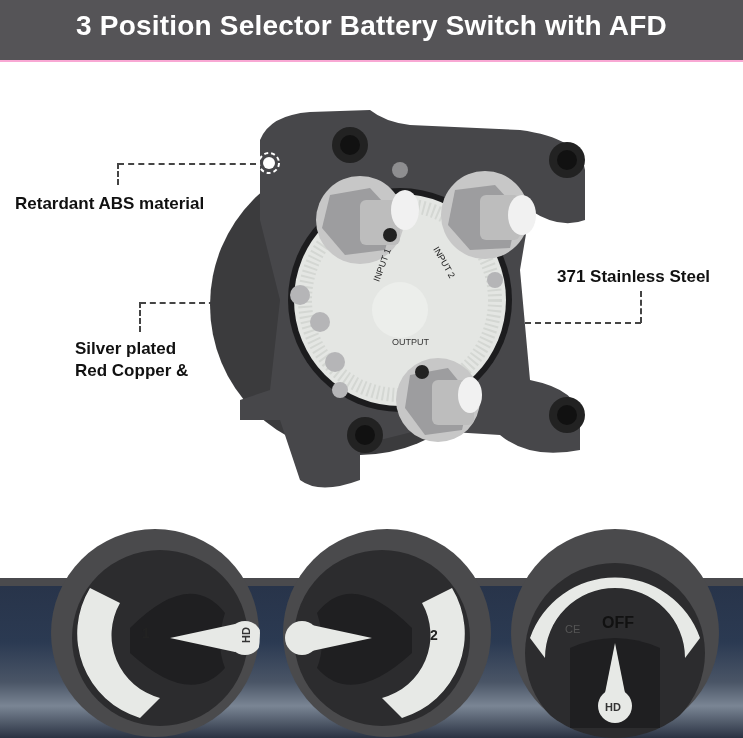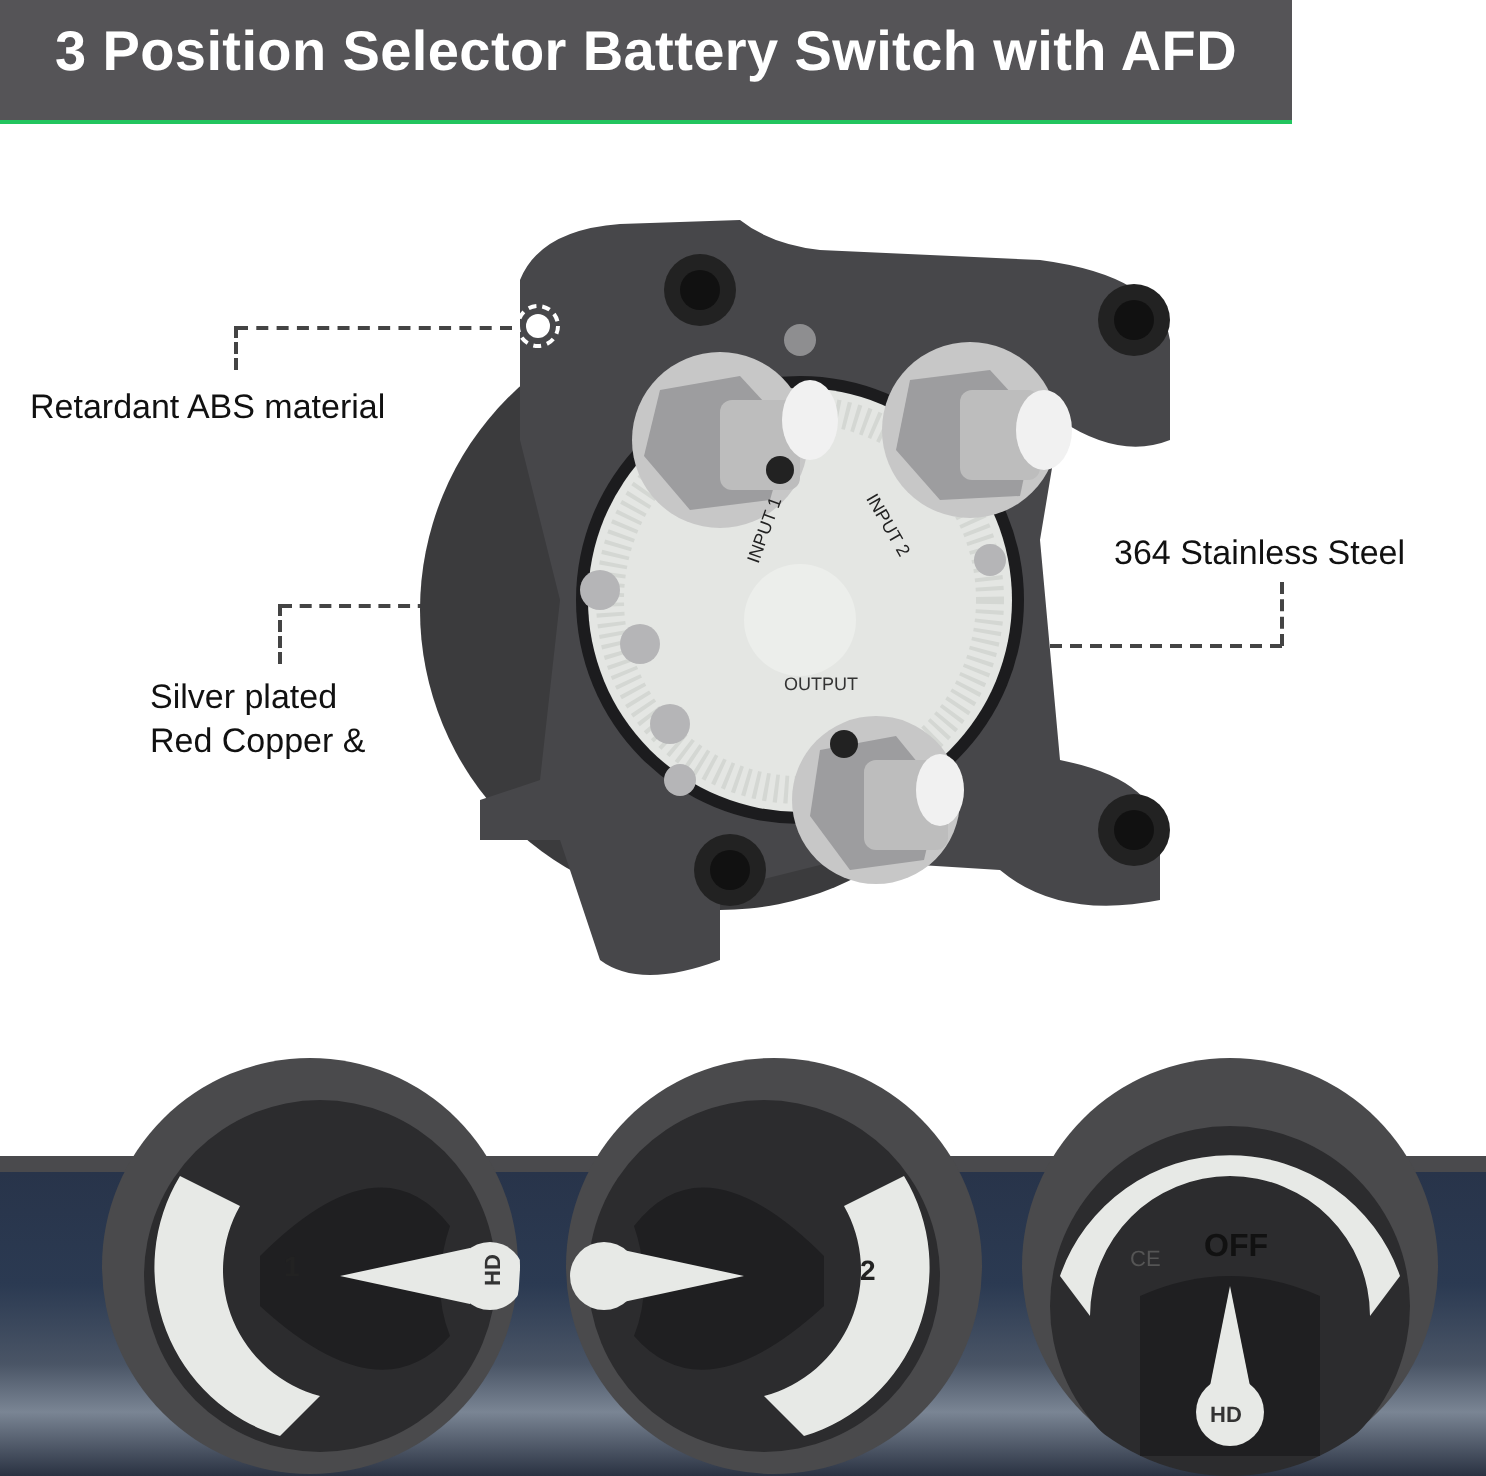--- a/index.html
+++ b/index.html
@@ -1,19 +1,19 @@
 <!DOCTYPE html>
 <html><head>
 <meta charset="utf-8">
 <style>
   html, body { margin:0; padding:0; }
   body { width:743px; height:738px; position:relative; overflow:hidden; background:#ffffff; font-family:"Liberation Sans", sans-serif; }
-  .header { position:absolute; left:0; top:0; width:646px; height:62px; background:#555457; border-bottom:2px solid #22c55e; box-sizing:border-box; }
+  .header { position:absolute; left:0; top:0; width:743px; height:62px; background:#555457; border-bottom:2px solid #f9a8d4; box-sizing:border-box; }
   .header h1 { margin:0; position:absolute; left:0; right:0; top:10px; text-align:center; color:#ffffff; font-size:28px; font-weight:bold; letter-spacing:0.2px; }
-  .callout { position:absolute; color:#111; font-weight:normal; font-size:17px; line-height:22px; }
+  .callout { position:absolute; color:#111; font-weight:bold; font-size:17px; line-height:22px; }
   .dash { position:absolute; border-color:#444; border-style:dashed; border-width:0; }
   .h { border-top-width:2px; height:0; }
   .v { border-left-width:2px; width:0; }
   .product { position:absolute; left:200px; top:100px; width:400px; height:400px; }
   .strip { position:absolute; left:0; top:578px; width:743px; height:160px;
     background: linear-gradient(180deg,#3c3d40 0px,#3c3d40 7px,#28344a 8px,#2b3a52 40%,#4a5566 65%,#7a8594 80%,#2a3242 100%); }
   .strip::after { content:""; position:absolute; left:0; top:0; right:0; height:8px; background:#4a4a4d; }
   .lens { position:absolute; width:210px; height:210px; border-radius:50%; }
 </style>
 </head>
@@ -28,21 +28,21 @@
 <div class="callout" style="left:15px; top:193px;">Retardant ABS material</div>
 
 <div class="dash h" style="left:140px; top:302px; width:252px;"></div>
 <div class="dash v" style="left:139px; top:302px; height:30px;"></div>
 <div class="dash v" style="left:391px; top:240px; height:62px;"></div>
 <div class="callout" style="left:75px; top:338px;">
   <div>Silver plated</div>
   <div>Red Copper &amp;</div>
 </div>
 
-<div class="callout" style="left:557px; top:266px;">364 Stainless Steel</div>
+<div class="callout" style="left:557px; top:266px;">371 Stainless Steel</div>
 <div class="dash v" style="left:640px; top:291px; height:32px;"></div>
 <div class="dash h" style="left:425px; top:322px; width:216px;"></div>
 <div class="dash v" style="left:424px; top:322px; height:42px;"></div>
 
 <svg class="product" viewBox="0 0 400 400">
 
   <circle cx="160" cy="205" r="150" fill="#3b3b3d"></circle>
 
   <path d="M60 40 Q70 15 110 12 L170 10 Q185 22 210 25 L320 30 Q380 38 385 70 L385 120 Q360 130 330 110 L320 170 L330 280 Q380 290 380 320 L380 350 Q330 360 300 335 L220 330 L160 345 L160 380 Q120 395 100 380 L80 320 L40 320 L40 300 L70 290 L80 200 L60 120 Z" fill="#47474a"></path>
 

